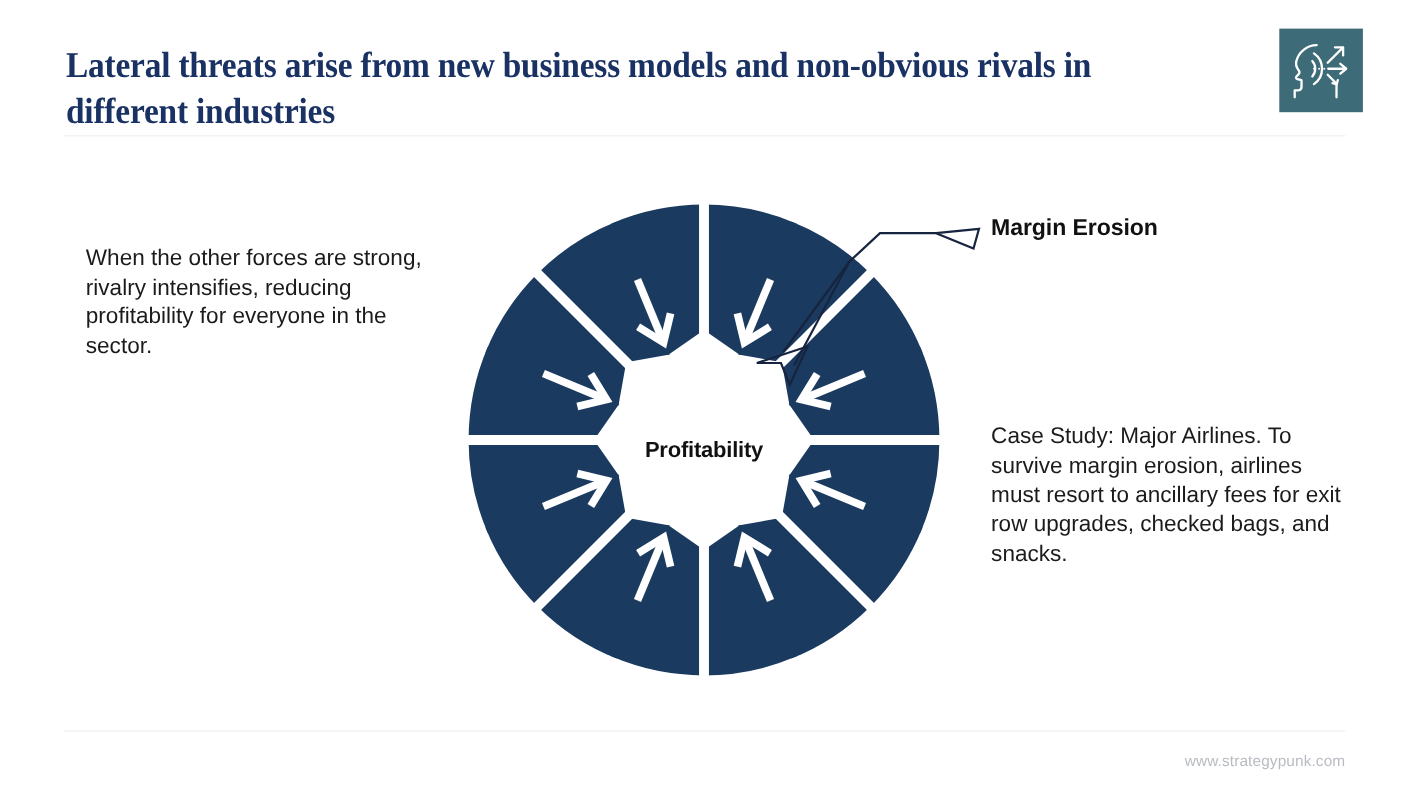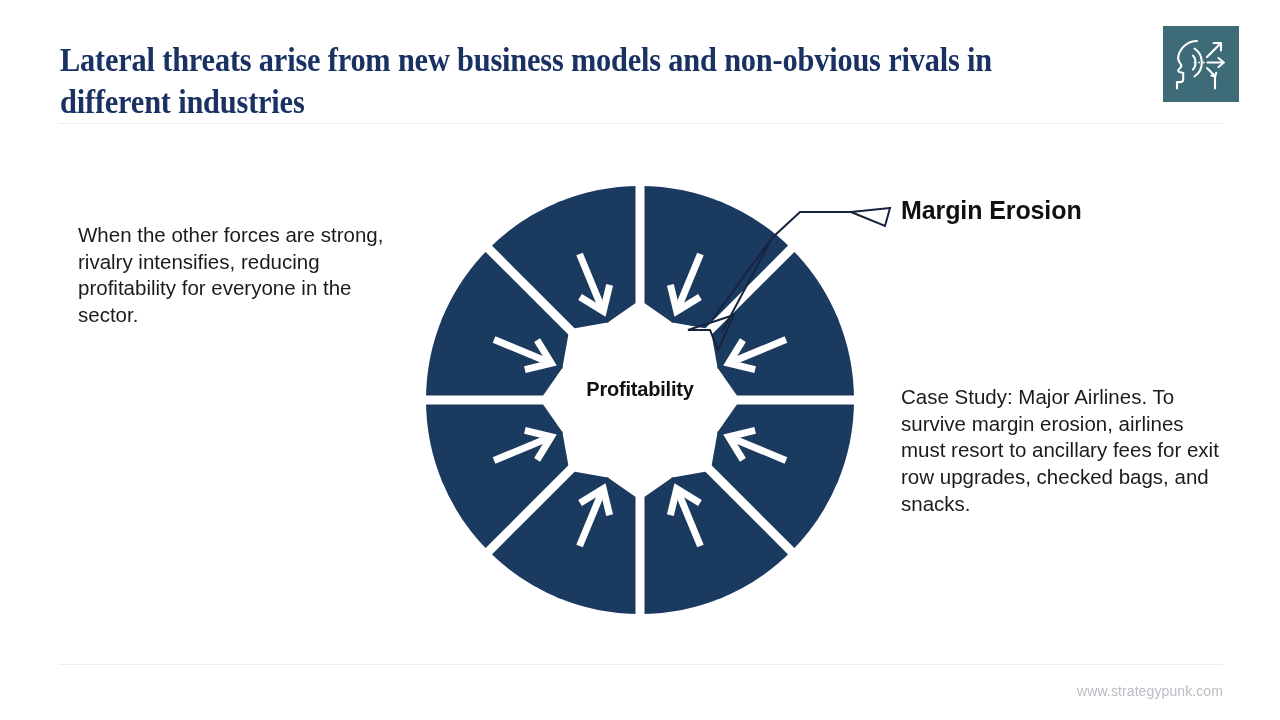--- a/index.html
+++ b/index.html
@@ -82,36 +82,36 @@
     left: 400px;
     top: 165px;
     width: 480px;
     height: 465px;
   }
   #diagram svg { display: block; }
 
   .center-label {
     position: absolute;
     left: 560px;
-    top: 378px;
+    top: 398px;
     width: 160px;
     text-align: center;
     font-family: "Liberation Sans", sans-serif;
     font-size: 20px;
     font-weight: bold;
     color: #111111;
     letter-spacing: -0.2px;
   }
 
   #callout-label {
     position: absolute;
     left: 901px;
     top: 196px;
     font-family: "Liberation Sans", sans-serif;
-    font-size: 25px;
+    font-size: 21px;
     font-weight: bold;
     color: #111111;
     letter-spacing: -0.1px;
     white-space: nowrap;
   }
   #callout-layer {
     position: absolute;
     left: 640px;
     top: 180px;
     width: 280px;

